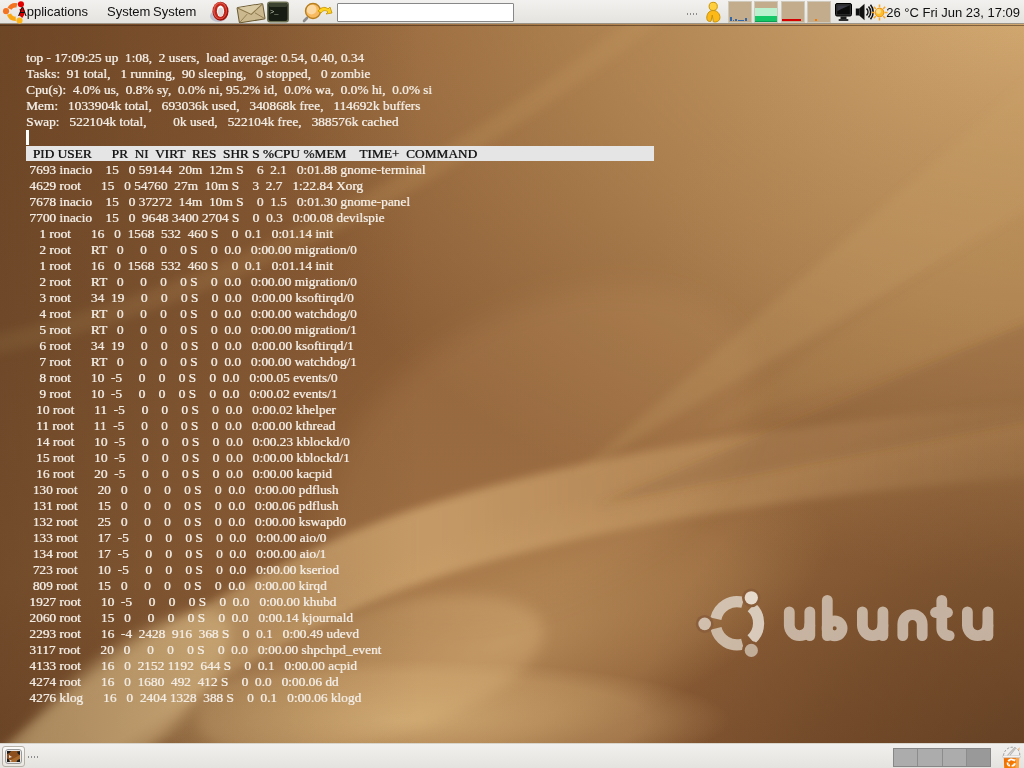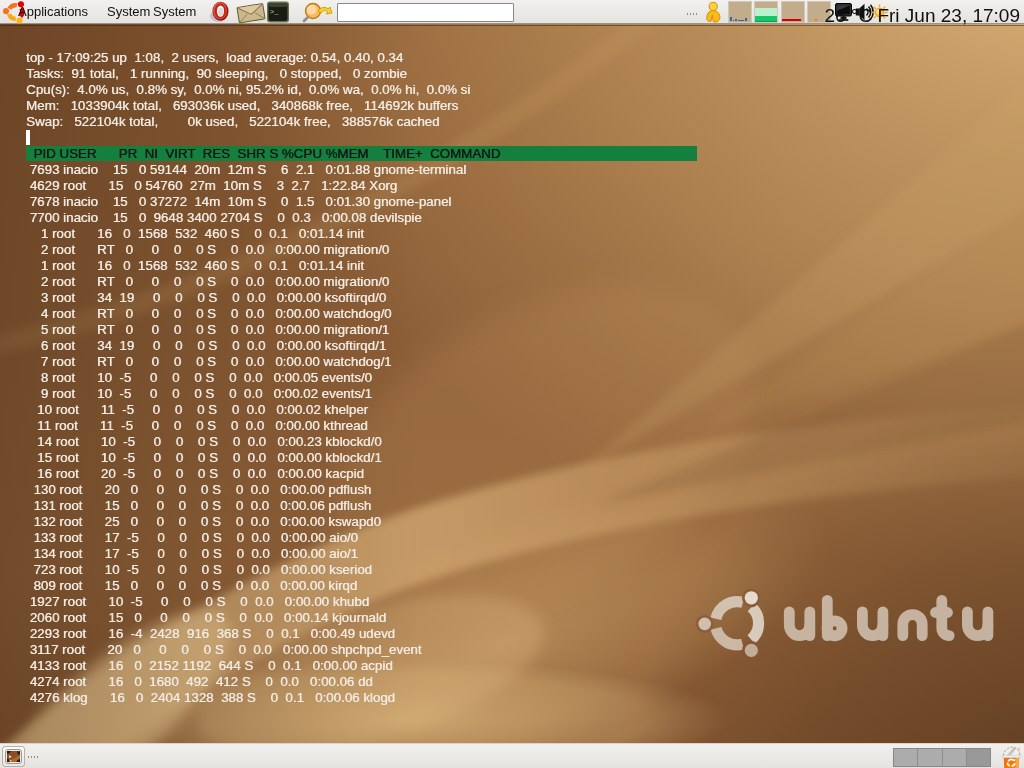--- a/index.html
+++ b/index.html
@@ -1,22 +1,22 @@
 <!DOCTYPE html>
 <html><head><meta charset="utf-8"><title>d</title><style>
 *{margin:0;padding:0;box-sizing:border-box}
 html,body{width:1024px;height:768px;overflow:hidden;background:#8a5c36;font-family:"Liberation Sans",sans-serif}
 #wall{position:absolute;left:0;top:0;width:1024px;height:768px}
-#term{position:absolute;left:26px;top:50px;font-family:Liberation Sans, sans-serif;font-size:13.333px;line-height:16px;color:#f2ece4;white-space:pre;text-shadow:0.5px 0 0 rgba(242,236,228,0.75)}
-.hdr{background:#15803d;color:#141414;text-shadow:0.5px 0 0 rgba(20,20,20,0.75)}
+#term{position:absolute;left:26px;top:50px;font-family:Liberation Serif, serif;font-size:13.333px;line-height:16px;color:#f2ece4;white-space:pre;text-shadow:0.5px 0 0 rgba(242,236,228,0.75)}
+.hdr{background:#e5e5e5;color:#141414;text-shadow:0.5px 0 0 rgba(20,20,20,0.75)}
 .cur{background:#ffffff}
 #toppanel{position:absolute;left:0;top:0;width:1024px;height:24px;background:linear-gradient(#f2f1ef,#e5e3df);border-bottom:1px solid #9d9488}
 #toppanel .menu{position:absolute;top:4px;font-size:13px;color:#101010}
 #botpanel{position:absolute;left:0;top:743px;width:1024px;height:25px;background:linear-gradient(#f1f0ee,#e5e3df);border-top:1px solid #d8d3cb}
-.clock{position:absolute;top:5px;right:4px;font-size:19px;color:#101010}
+.clock{position:absolute;top:5px;right:4px;font-size:13px;color:#101010}
 .gbox{position:absolute;top:1px;width:24px;height:22px;border:1px solid #cfc9bc;background:#c3ac8c}
 .ws{position:absolute;top:4px;left:893px;width:98px;height:19px;border:1px solid #878787;background:#acacac;display:flex}
 .ws div{flex:1;border-right:1px solid #8c8c8c}
 .ws div:last-child{border-right:none;background:#999999}
 .pic{position:absolute}
 </style></head>
 <body>
 <svg id="wall" width="1024" height="768" viewBox="0 0 1024 768">
 <defs>
 <linearGradient id="base" x1="0" y1="0" x2="0" y2="1">

